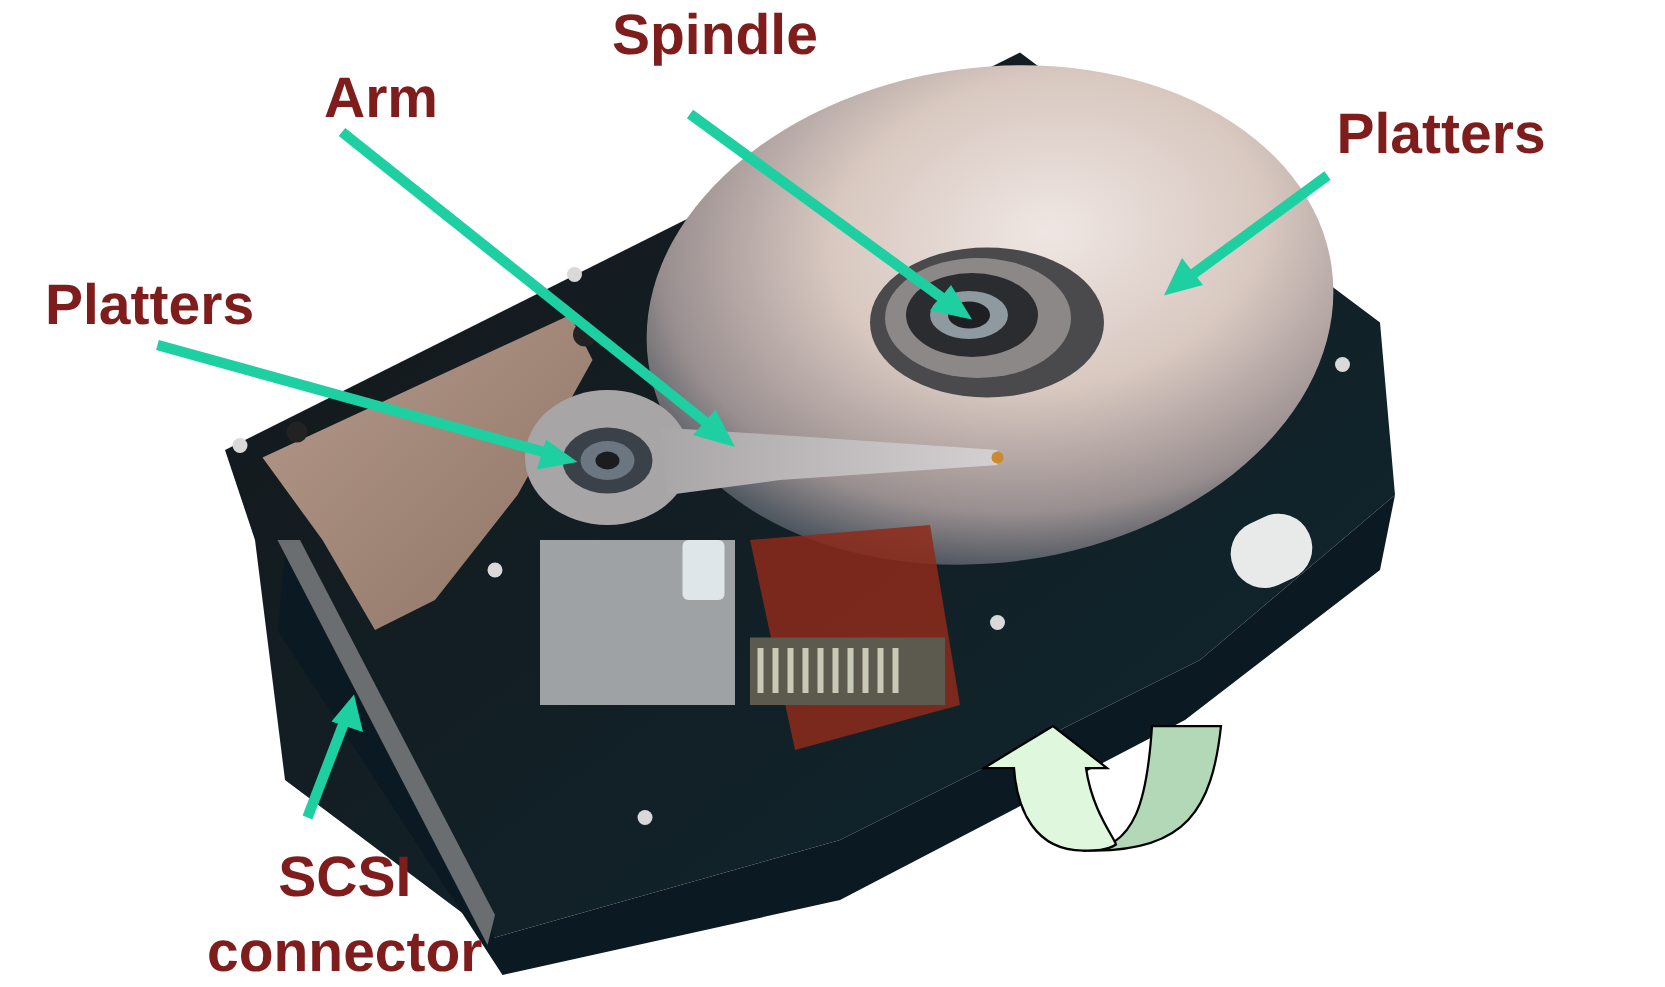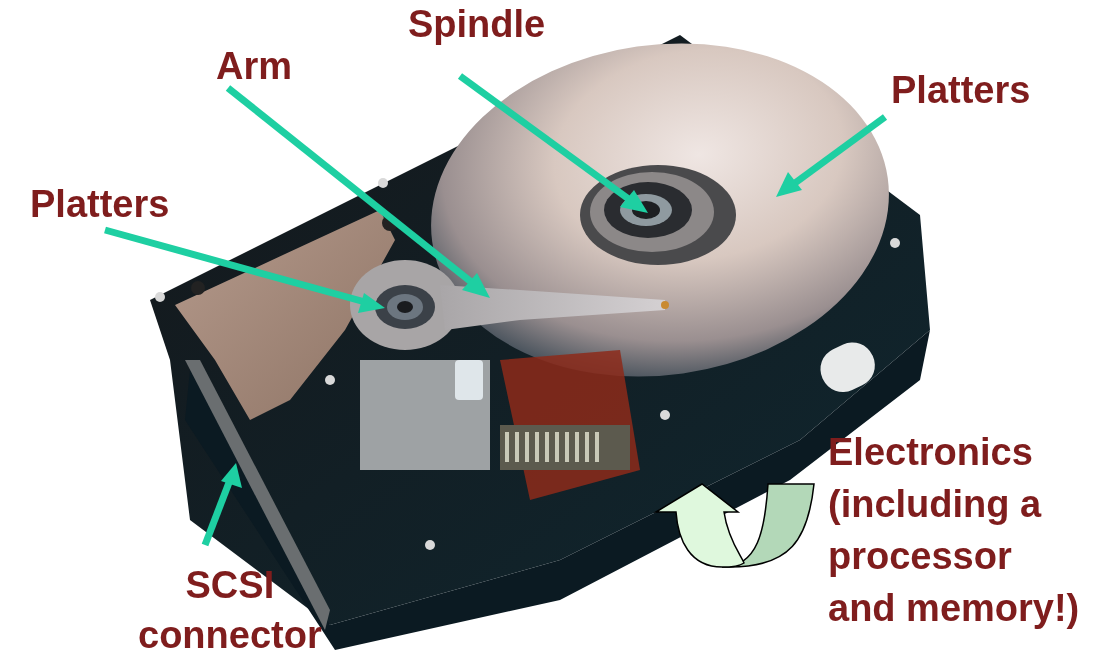--- a/index.html
+++ b/index.html
@@ -116,20 +116,16 @@
     <g stroke="#000" stroke-width="1.5">
       <path d="M768,484 L814,484 C808,540 790,567 730,567 L722,567 C758,567 765,530 768,484 Z" fill="#b3d8b8"></path>
       <path d="M656,512 L702,484 L738,512 L724,512 C728,540 742,557 744,563 C738,567 730,567 722,567 C690,567 678,540 676,512 Z" fill="#dff8dd"></path>
     </g>
   </svg>
 
   <div class="label" style="left:408px; top:2px;">Spindle</div>
   <div class="label" style="left:216px; top:44px;">Arm</div>
   <div class="label" style="left:891px; top:68px;">Platters</div>
   <div class="label" style="left:30px; top:182px;">Platters</div>
-  <div class="label multi" style="left:828px; top:426px; line-height:52px;">Electronics
-(including a
-processor
-and memory!)</div>
   <div class="label multi" style="left:138px; top:560px; line-height:50px; text-align:center;">SCSI
 connector</div>
 
 </div>
 
 </body></html>

